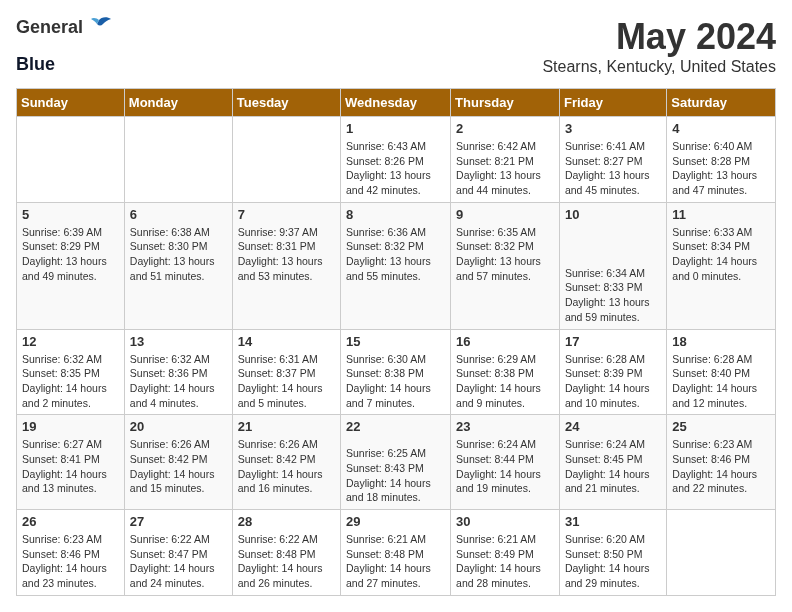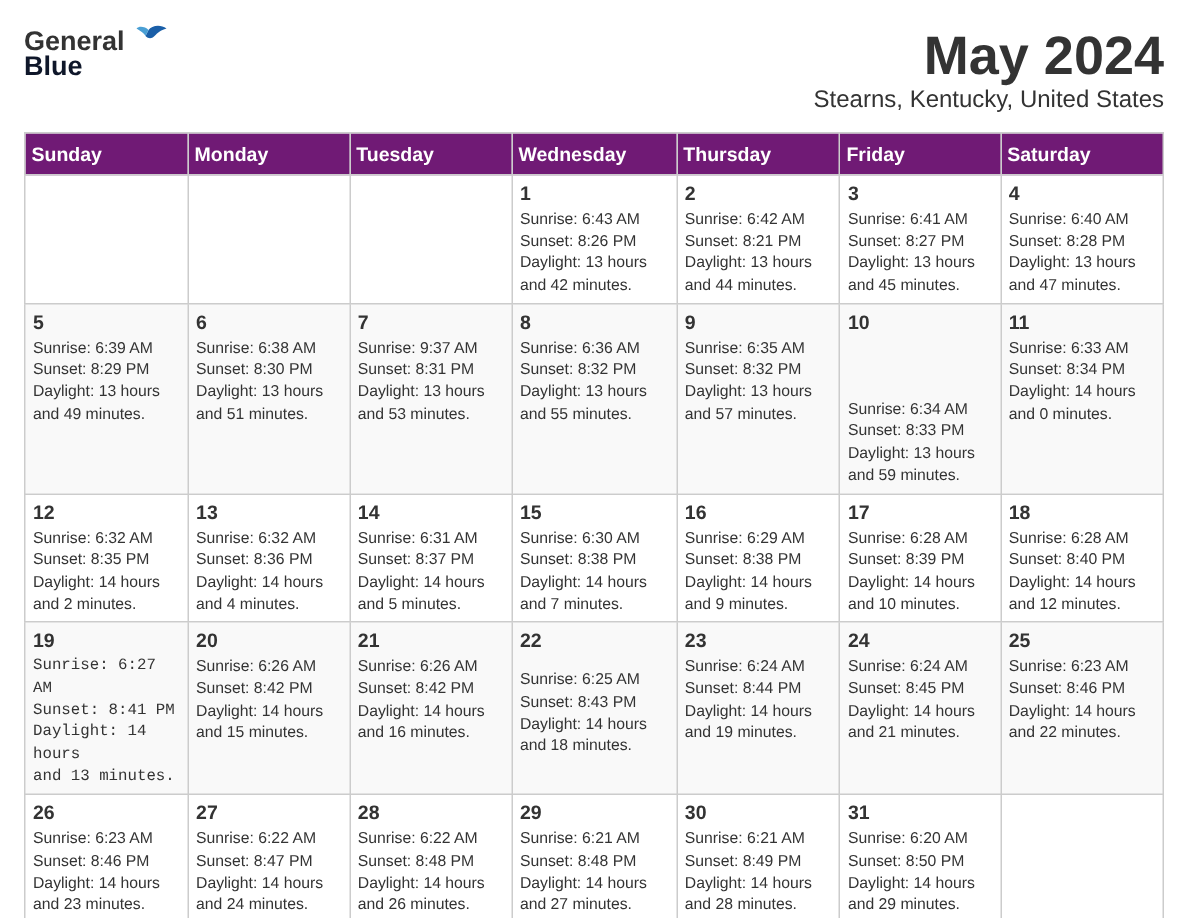--- a/index.html
+++ b/index.html
@@ -13,20 +13,21 @@
     .header-area {
       display: flex;
       justify-content: space-between;
       align-items: flex-start;
       margin-bottom: 12px;
     }
     .logo {
       display: flex;
       flex-direction: column;
       align-items: flex-start;
+      gap: 20px;
     }
     .title-area {
       text-align: right;
     }
     .month-title {
       font-size: 36px;
       font-weight: bold;
       color: #333;
     }
     .location-title {
@@ -68,21 +69,21 @@
       line-height: 1.4;
       color: #333;
     }
     .calendar tr:nth-child(even) td {
       background-color: #f9f9f9;
     }
     .calendar tr:nth-child(odd) td {
       background-color: #fff;
     }
     .calendar thead tr th {
-      background-color: #701a75;
+      background-color: #a16207;
     }
   </style>
 </head>
 <body>
 
 <div class="header-area">
   <div class="logo">
     <div style="display:flex; align-items:center;">
       <span style="font-size:18px; font-weight:bold; color:#333;">General</span>
       <svg width="28" height="22" viewBox="0 0 28 22" style="margin-left:2px;">
@@ -242,21 +243,21 @@
           <span class="day-num">18</span>
           <div class="cell-info" style="white-space: pre-line;">Sunrise: 6:28 AM
 Sunset: 8:40 PM
 Daylight: 14 hours
 and 12 minutes.</div>
         </td>
       </tr>
       <tr>
         <td>
           <span class="day-num">19</span>
-          <div class="cell-info" style="white-space: pre-line; font-family: Liberation Mono, monospace;">Sunrise: 6:27 AM
+          <div class="cell-info" style="white-space: pre-line;">Sunrise: 6:27 AM
 Sunset: 8:41 PM
 Daylight: 14 hours
 and 13 minutes.</div>
         </td>
         <td>
           <span class="day-num">20</span>
           <div class="cell-info" style="white-space: pre-line;">Sunrise: 6:26 AM
 Sunset: 8:42 PM
 Daylight: 14 hours
 and 15 minutes.</div>

